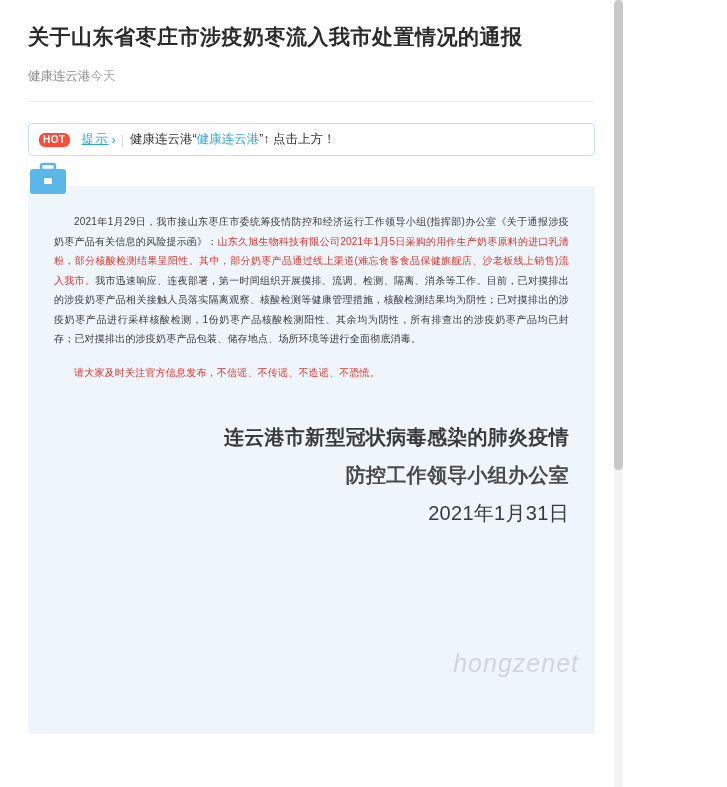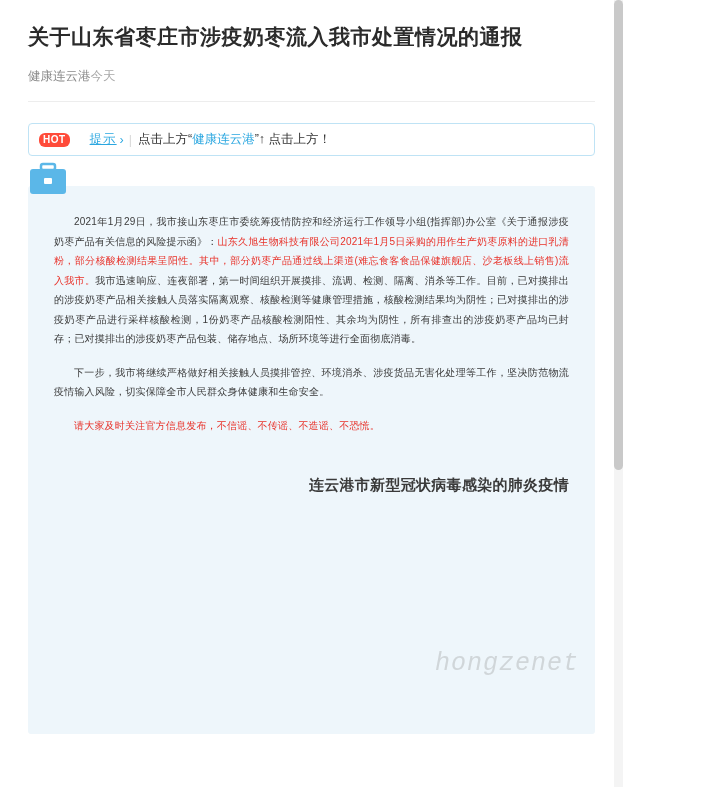--- a/index.html
+++ b/index.html
@@ -67,21 +67,21 @@
     color: #fff;
     font-size: 10px;
     font-weight: bold;
     border-radius: 6px;
     padding: 2px 4px;
     line-height: 1;
     letter-spacing: 0.5px;
   }
   .tip-label {
     color: #2ba7e0;
-    margin-left: 20px;
+    margin-left: 12px;
     letter-spacing: 1px;
     text-decoration: underline;
   }
   .tip-arrow {
     color: #2ba7e0;
     margin: 0 5px 0 3px;
   }
   .tip-sep {
     color: #d8d8d8;
     margin: 0 6px 0 0;
@@ -122,40 +122,40 @@
   }
   .para .red-span {
     color: #e8322a;
   }
   .para.no-margin {
     margin-bottom: 16px;
   }
   .signature {
     margin-top: 36px;
     text-align: right;
-    font-size: 15px;
+    font-size: 20px;
     line-height: 1.9;
     color: #3a3a3a;
     font-weight: bold;
     letter-spacing: 0.3px;
   }
   .signature .line2 {
     color: #4a4a4a;
   }
   .signature .line3 {
     font-weight: normal;
     color: #3a3a3a;
   }
   .watermark {
     position: absolute;
     right: 16px;
     bottom: 56px;
     font-size: 25px;
     color: rgba(150,150,150,0.33);
-    font-family: Liberation Mono, monospace;
+    font-family: Liberation Sans, sans-serif;
     font-style: italic;
     letter-spacing: 1px;
     pointer-events: none;
     user-select: none;
   }
   .scroll-track {
     position: absolute;
     top: 0;
     right: 0;
     width: 9px;
@@ -184,42 +184,43 @@
     <span class="meta-date">今天</span>
   </div>
 
   <div class="divider"></div>
 
   <div class="tip-bar">
     <span class="hot-badge">HOT</span>
     <span class="tip-label">提示</span>
     <span class="tip-arrow">›</span>
     <span class="tip-sep">|</span>
-    <span class="tip-text">点击上方“</span>
+    <span class="tip-text">健康连云港“</span>
       <span class="tip-link">健康连云港</span>
       <span class="tip-text">”↑ 点击上方！</span>
   </div>
 
   <div class="content-box">
 
     <svg class="briefcase-icon" viewBox="0 0 40 34">
       <rect x="13" y="2" width="14" height="6" rx="2" fill="none" stroke="#5bb7e8" stroke-width="2.5"></rect>
       <rect x="2" y="7" width="36" height="25" rx="3" fill="#5bb7e8"></rect>
       <rect x="16" y="16" width="8" height="6" rx="1" fill="#ffffff"></rect>
     </svg>
 
     <p class="para"><span>2021年1月29日，我市接山东枣庄市委统筹疫情防控和经济运行工作领导小组(指挥部)办公室《关于通报涉疫奶枣产品有关信息的风险提示函》：</span><span class="red-span">山东久旭生物科技有限公司2021年1月5日采购的用作生产奶枣原料的进口乳清粉，部分核酸检测结果呈阳性。其中，部分奶枣产品通过线上渠道(难忘食客食品保健旗舰店、沙老板线上销售)流入我市。</span><span>我市迅速响应、连夜部署，第一时间组织开展摸排、流调、检测、隔离、消杀等工作。目前，已对摸排出的涉疫奶枣产品相关接触人员落实隔离观察、核酸检测等健康管理措施，核酸检测结果均为阴性；已对摸排出的涉疫奶枣产品进行采样核酸检测，1份奶枣产品核酸检测阳性、其余均为阴性，所有排查出的涉疫奶枣产品均已封存；已对摸排出的涉疫奶枣产品包装、储存地点、场所环境等进行全面彻底消毒。</span></p>
 
-    <p class="para">下一步，我市将继续严格做好相关接触人员摸排管控、环境消杀、涉疫货品无害化处理等工作，坚决防范物流疫情输入风险，切实保障全市人民群众身体健康和生命安全。</p>
 
 
     <p class="para red no-margin">请大家及时关注官方信息发布，不信谣、不传谣、不造谣、不恐慌。</p>
 
     <div class="signature">
       <div class="line1">连云港市新型冠状病毒感染的肺炎疫情</div>
+      <div class="line2">防控工作领导小组办公室</div>
+      <div class="line3">2021年1月31日</div>
     </div>
 
     <div class="watermark">hongzenet</div>
   </div>
 
   <div class="scroll-track">
     <div class="scroll-thumb"></div>
   </div>
 </div>
 

